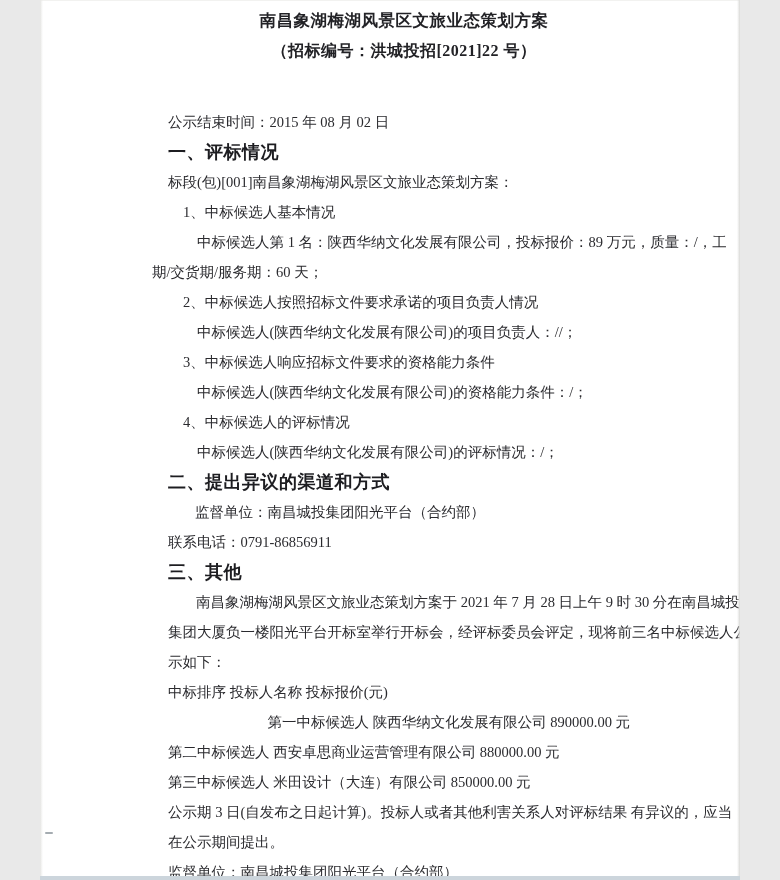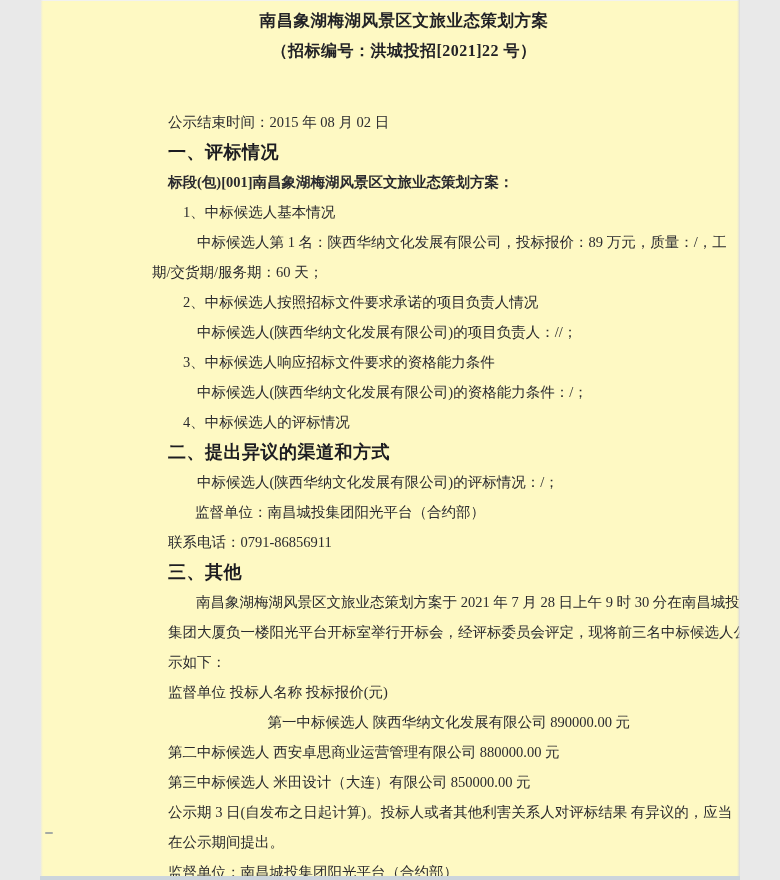--- a/index.html
+++ b/index.html
@@ -1,20 +1,20 @@
 <!DOCTYPE html>
 <html style="--stamp-color: #c22b23; --strip-color: #ccd5dc;"><head>
 <meta charset="utf-8">
 <style>
   html,body{margin:0;padding:0;background:#e9e9e9;}
   .page{
     position:relative;
     width:700px;height:880px;
     margin:0 auto;
-    background:#fef9c3;
+    background:#ffffff;
     overflow:hidden;
     font-family:"Liberation Serif","DejaVu Serif",serif;
     color:#2a2a2e;
     box-shadow:inset 0 0 0 1px #f2f2f0;
   }
   
   .edge-right{position:absolute;top:0;right:0;width:3px;height:100%;
     background:linear-gradient(to left,#dcdcda,rgba(220,220,218,0));}
   .edge-left{position:absolute;top:0;left:0;width:3px;height:100%;
     background:linear-gradient(to right,#e8e8e6,rgba(232,232,230,0));}
@@ -71,38 +71,38 @@
 <div class="page">
 
   <div class="header">
     <div class="doc-title">南昌象湖梅湖风景区文旅业态策划方案</div>
     <div class="doc-subtitle">（招标编号：洪城投招[2021]22 号）</div>
   </div>
 
   <div class="doc-lines">
       <div class="line body" style="margin-left: 0px;">公示结束时间：2015 年 08 月 02 日</div>
       <div class="line heading" style="margin-left: 0px;">一、评标情况</div>
-      <div class="line body" style="margin-left: 0px; font-weight: bold;">标段(包)[001]南昌象湖梅湖风景区文旅业态策划方案：</div>
+      <div class="line body" style="margin-left: 0px;">标段(包)[001]南昌象湖梅湖风景区文旅业态策划方案：</div>
       <div class="line body" style="margin-left: 15px;">1、中标候选人基本情况</div>
       <div class="line body" style="margin-left: 29px;">中标候选人第 1 名：陕西华纳文化发展有限公司，投标报价：89 万元，质量：/，工</div>
       <div class="line body" style="margin-left: -16px;">期/交货期/服务期：60 天；</div>
       <div class="line body" style="margin-left: 15px;">2、中标候选人按照招标文件要求承诺的项目负责人情况</div>
       <div class="line body" style="margin-left: 29px;">中标候选人(陕西华纳文化发展有限公司)的项目负责人：//；</div>
       <div class="line body" style="margin-left: 15px;">3、中标候选人响应招标文件要求的资格能力条件</div>
       <div class="line body" style="margin-left: 29px;">中标候选人(陕西华纳文化发展有限公司)的资格能力条件：/；</div>
       <div class="line body" style="margin-left: 15px;">4、中标候选人的评标情况</div>
+      <div class="line body" style="margin-left: 29px;">中标候选人(陕西华纳文化发展有限公司)的评标情况：/；</div>
       <div class="line heading" style="margin-left: 0px;">二、提出异议的渠道和方式</div>
-      <div class="line body" style="margin-left: 29px;">中标候选人(陕西华纳文化发展有限公司)的评标情况：/；</div>
       <div class="line body" style="margin-left: 27px;">监督单位：南昌城投集团阳光平台（合约部）</div>
       <div class="line body" style="margin-left: 0px;">联系电话：0791-86856911</div>
       <div class="line heading" style="margin-left: 0px;">三、其他</div>
       <div class="line body" style="margin-left: 28px;">南昌象湖梅湖风景区文旅业态策划方案于 2021 年 7 月 28 日上午 9 时 30 分在南昌城投</div>
       <div class="line body" style="margin-left: 0px;">集团大厦负一楼阳光平台开标室举行开标会，经评标委员会评定，现将前三名中标候选人公</div>
       <div class="line body" style="margin-left: 0px;">示如下：</div>
-      <div class="line body" style="margin-left: 0px;">监督单位 投标人名称 投标报价(元)</div>
+      <div class="line body" style="margin-left: 0px;">中标排序 投标人名称 投标报价(元)</div>
       <div class="line body" style="margin-left: 0px; text-align: right;">第一中标候选人 陕西华纳文化发展有限公司 890000.00 元</div>
       <div class="line body" style="margin-left: 0px;">第二中标候选人 西安卓思商业运营管理有限公司 880000.00 元</div>
       <div class="line body" style="margin-left: 0px;">第三中标候选人 米田设计（大连）有限公司 850000.00 元</div>
       <div class="line body" style="margin-left: 0px;">公示期 3 日(自发布之日起计算)。投标人或者其他利害关系人对评标结果 有异议的，应当</div>
       <div class="line body" style="margin-left: 0px;">在公示期间提出。</div>
       <div class="line body" style="margin-left: 0px;">监督单位：南昌城投集团阳光平台（合约部）</div>
     </div>
 
   <svg class="stamp" width="780" height="880" viewBox="0 0 780 880" aria-hidden="true">
     <g fill="none" stroke="currentColor">

